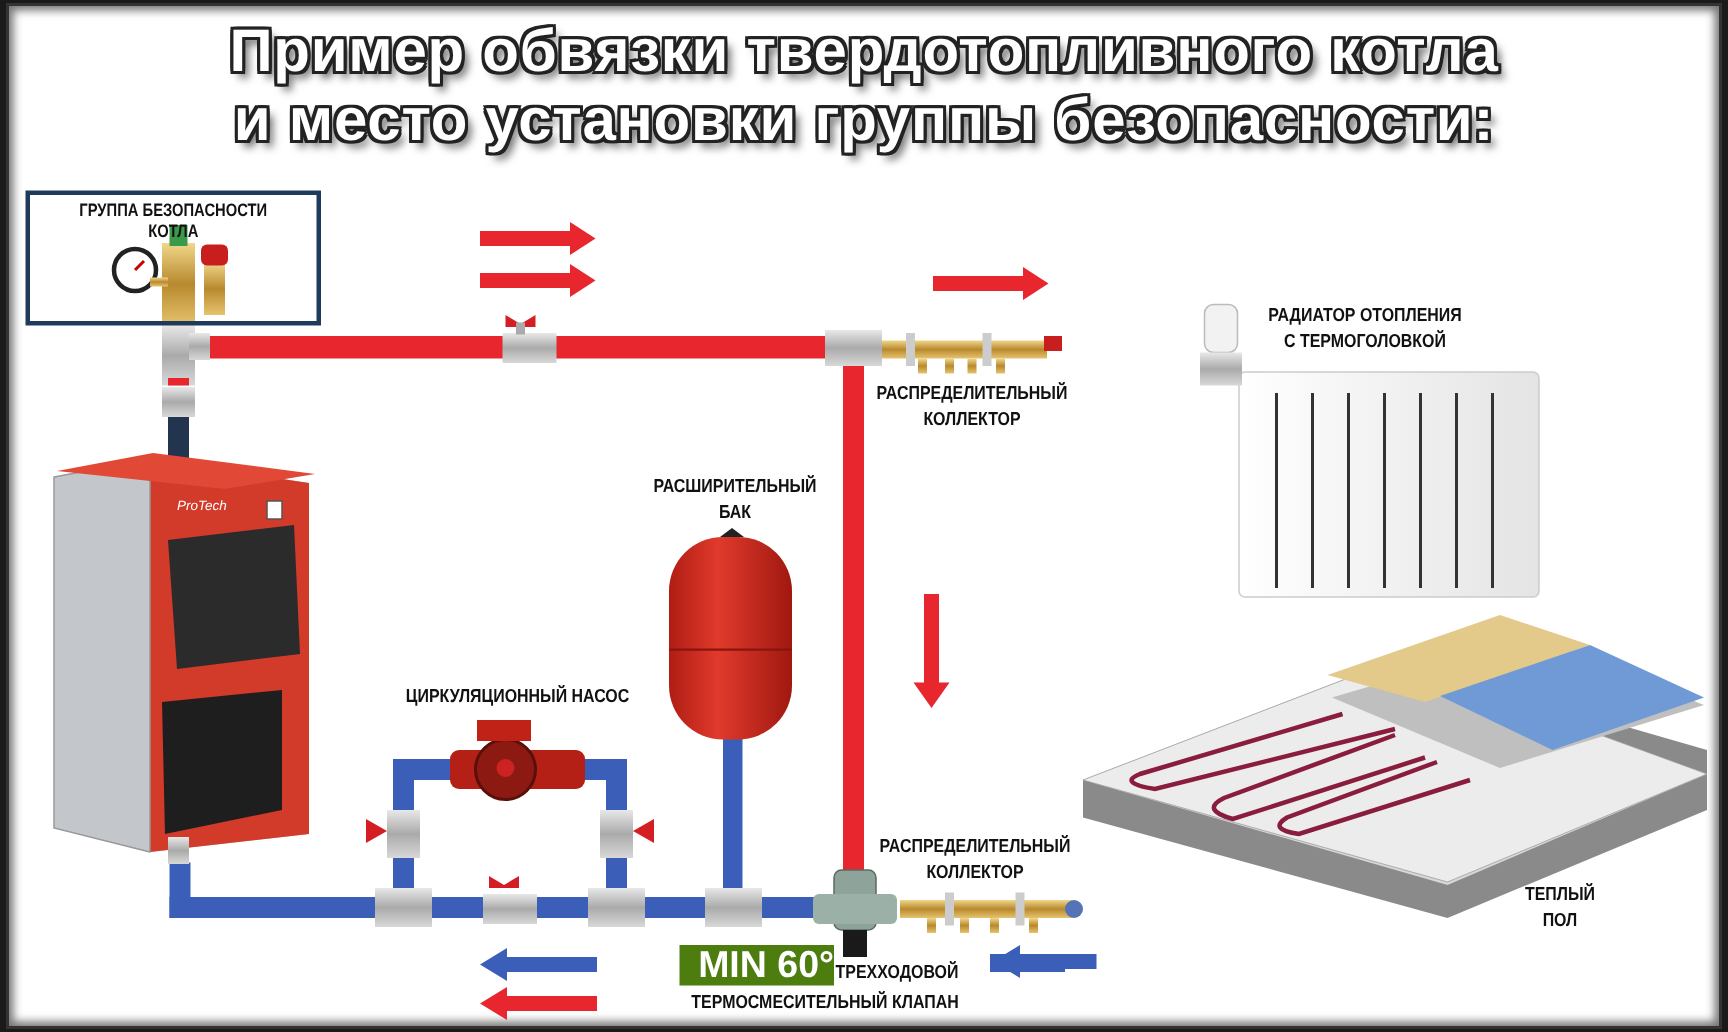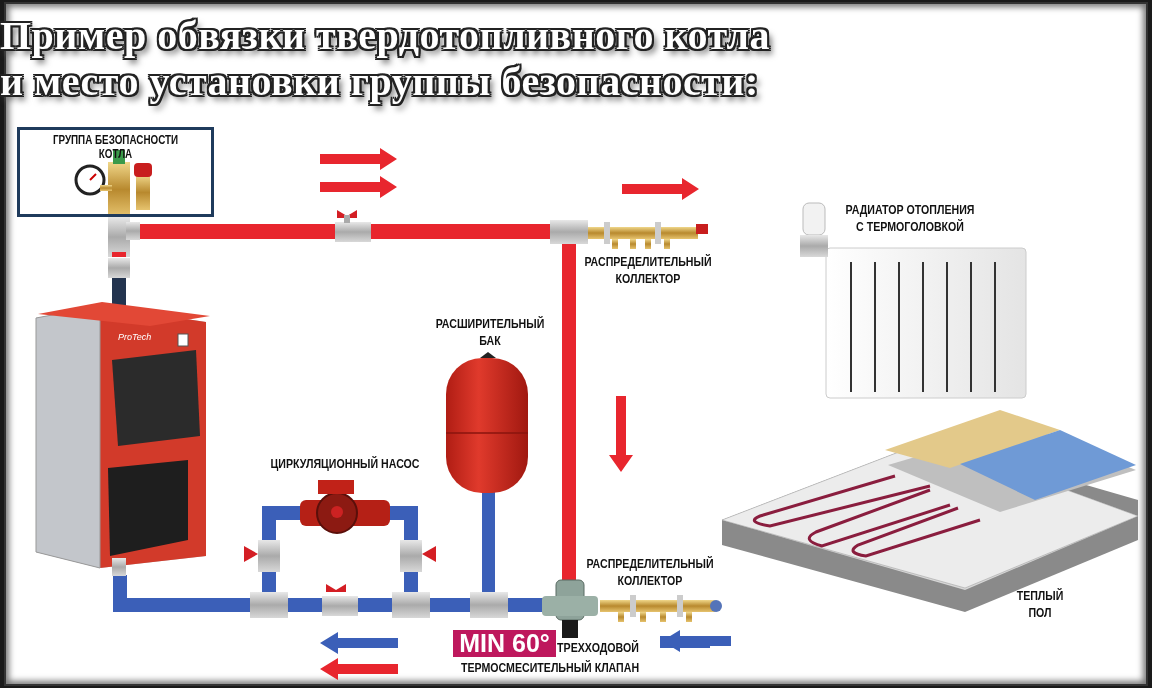--- a/index.html
+++ b/index.html
@@ -1,24 +1,24 @@
 <!DOCTYPE html>
 <html><head>
 <meta charset="utf-8">
 <style>
   html, body { margin:0; padding:0; }
   body { width:1152px; height:688px; background:#1a1a1a; overflow:hidden; font-family:"Liberation Sans", sans-serif; }
   .frame { position:absolute; left:6px; top:4px; width:1140px; height:680px; background:#fff; box-shadow: inset 0 0 6px 3px #777, 0 0 0 2px #333; }
-  .title { position:absolute; left:0; width:1152px; text-align:left; font-family:Liberation Serif, serif; font-size:40px; font-weight:bold; color:#fff; letter-spacing:0.5px;
+  .title { position:absolute; left:0; width:1152px; text-align:center; font-family:Liberation Sans, sans-serif; font-size:40px; font-weight:bold; color:#fff; letter-spacing:0.5px;
     text-shadow: -2px -2px 0 #222, 2px -2px 0 #222, -2px 2px 0 #222, 2px 2px 0 #222, 0 -2px 0 #222, 0 2px 0 #222, -2px 0 0 #222, 2px 0 0 #222, 4px 5px 6px #666; }
   .t1 { top:12px; } .t2 { top:58px; }
   .label { position:absolute; font-family:"Liberation Sans", sans-serif; font-weight:bold; font-size:12.5px; color:#111; text-align:center; line-height:17px; transform:scaleX(0.85); transform-origin:center; }
   .sg-box { position:absolute; left:17px; top:127px; width:197px; height:90px; border:3px solid #1f3b5c; box-sizing:border-box;padding-left:32px; }
   .sg-label { position:absolute; left:0; top:3px; width:100%; font-weight:bold; font-size:12px; text-align:center; color:#111; transform:scaleX(0.82); }
-  .min-badge { position:absolute; left:453px; top:630px; width:103px; height:27px; background:#be185d; color:#fff; font-weight:bold; font-size:25px; text-align:center; line-height:27px; }
+  .min-badge { position:absolute; left:453px; top:630px; width:103px; height:27px; background:#4d7c0f; color:#fff; font-weight:bold; font-size:25px; text-align:right; line-height:27px; }
   svg { position:absolute; left:0; top:0; }
 </style>
 </head>
 <body>
 
 <div class="frame"></div>
 
 <svg width="1152" height="688" viewBox="0 0 1152 688">
   <defs>
     <linearGradient id="steel" x1="0" x2="0" y1="0" y2="1">

